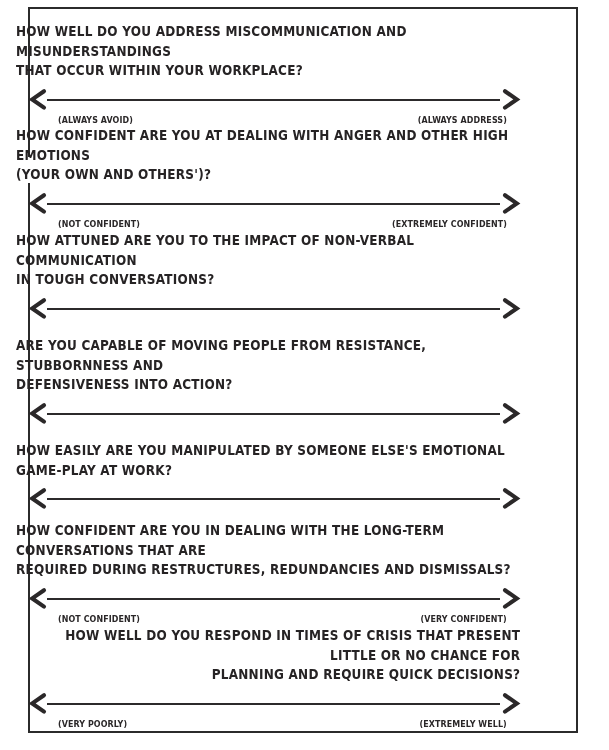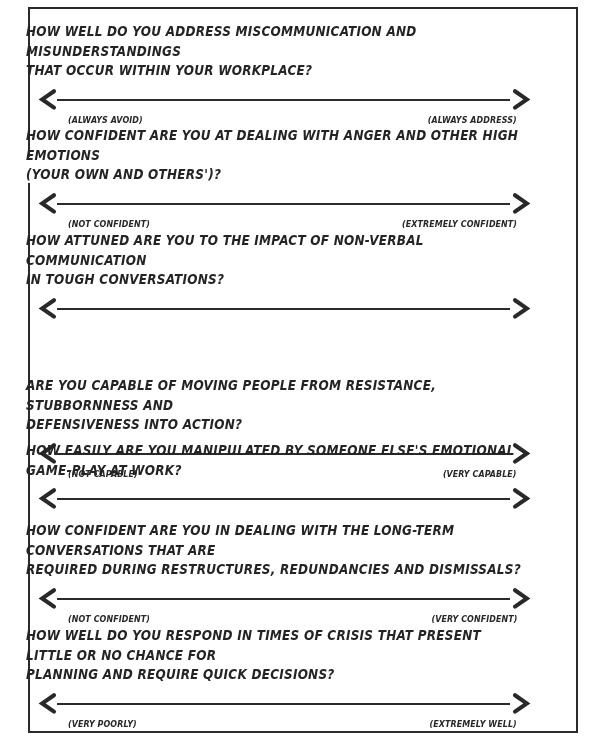--- a/index.html
+++ b/index.html
@@ -42,23 +42,22 @@
   #question-list {
     position: absolute;
     left: 0;
     top: 0;
     width: 100%;
     height: 100%;
   }
 
   .question-block {
     position: absolute;
-    left: 26px;
+    left: 16px;
     width: 512px;
-    font-style: italic;
   }
 
   
   .question-text {
     margin: 0;
     padding: 0;
     font-size: 13.6px;
     line-height: 19.5px;
     letter-spacing: 0.25px;
     font-weight: 600;
@@ -181,39 +180,35 @@
       </span>
       <span class="scale-track"></span>
       <span class="scale-arrow arrow-right">
         <svg width="17" height="21" viewBox="0 0 17 21" fill="none">
           <path d="M2 2.2 L13.8 10.4 L2 18.6" stroke="#2b2829" stroke-width="4.1" stroke-linecap="round" stroke-linejoin="miter"></path>
         </svg>
       </span>
     </div>
   </div>
 
-  <div class="question-block" style="top: 336px; margin-top: 40px;">
+  <div class="question-block" style="top: 336px;">
     <p class="question-text">Are you capable of moving people from resistance, stubbornness and
 defensiveness into action?</p>
     <div class="scale">
       <span class="scale-arrow arrow-left">
         <svg width="17" height="21" viewBox="0 0 17 21" fill="none">
           <path d="M15 2.2 L3.2 10.4 L15 18.6" stroke="#2b2829" stroke-width="4.1" stroke-linecap="round" stroke-linejoin="miter"></path>
         </svg>
       </span>
       <span class="scale-track"></span>
       <span class="scale-arrow arrow-right">
         <svg width="17" height="21" viewBox="0 0 17 21" fill="none">
           <path d="M2 2.2 L13.8 10.4 L2 18.6" stroke="#2b2829" stroke-width="4.1" stroke-linecap="round" stroke-linejoin="miter"></path>
         </svg>
       </span>
-    </div>
-    <div class="anchors">
-      <span class="anchor anchor-low">(Not capable)</span>
-      <span class="anchor anchor-high">(Very capable)</span>
     </div>
   </div>
 
   <div class="question-block" style="top: 441px;">
     <p class="question-text">How easily are you manipulated by someone else's emotional game-play at work?</p>
     <div class="scale">
       <span class="scale-arrow arrow-left">
         <svg width="17" height="21" viewBox="0 0 17 21" fill="none">
           <path d="M15 2.2 L3.2 10.4 L15 18.6" stroke="#2b2829" stroke-width="4.1" stroke-linecap="round" stroke-linejoin="miter"></path>
         </svg>
@@ -242,21 +237,21 @@
           <path d="M2 2.2 L13.8 10.4 L2 18.6" stroke="#2b2829" stroke-width="4.1" stroke-linecap="round" stroke-linejoin="miter"></path>
         </svg>
       </span>
     </div>
     <div class="anchors">
       <span class="anchor anchor-low">(Not confident)</span>
       <span class="anchor anchor-high">(Very confident)</span>
     </div>
   </div>
 
-  <div class="question-block" style="top: 626px;">
+  <div class="question-block" style="top: 626px; text-align: right;">
     <p class="question-text">How well do you respond in times of crisis that present little or no chance for
 planning and require quick decisions?</p>
     <div class="scale">
       <span class="scale-arrow arrow-left">
         <svg width="17" height="21" viewBox="0 0 17 21" fill="none">
           <path d="M15 2.2 L3.2 10.4 L15 18.6" stroke="#2b2829" stroke-width="4.1" stroke-linecap="round" stroke-linejoin="miter"></path>
         </svg>
       </span>
       <span class="scale-track"></span>
       <span class="scale-arrow arrow-right">

